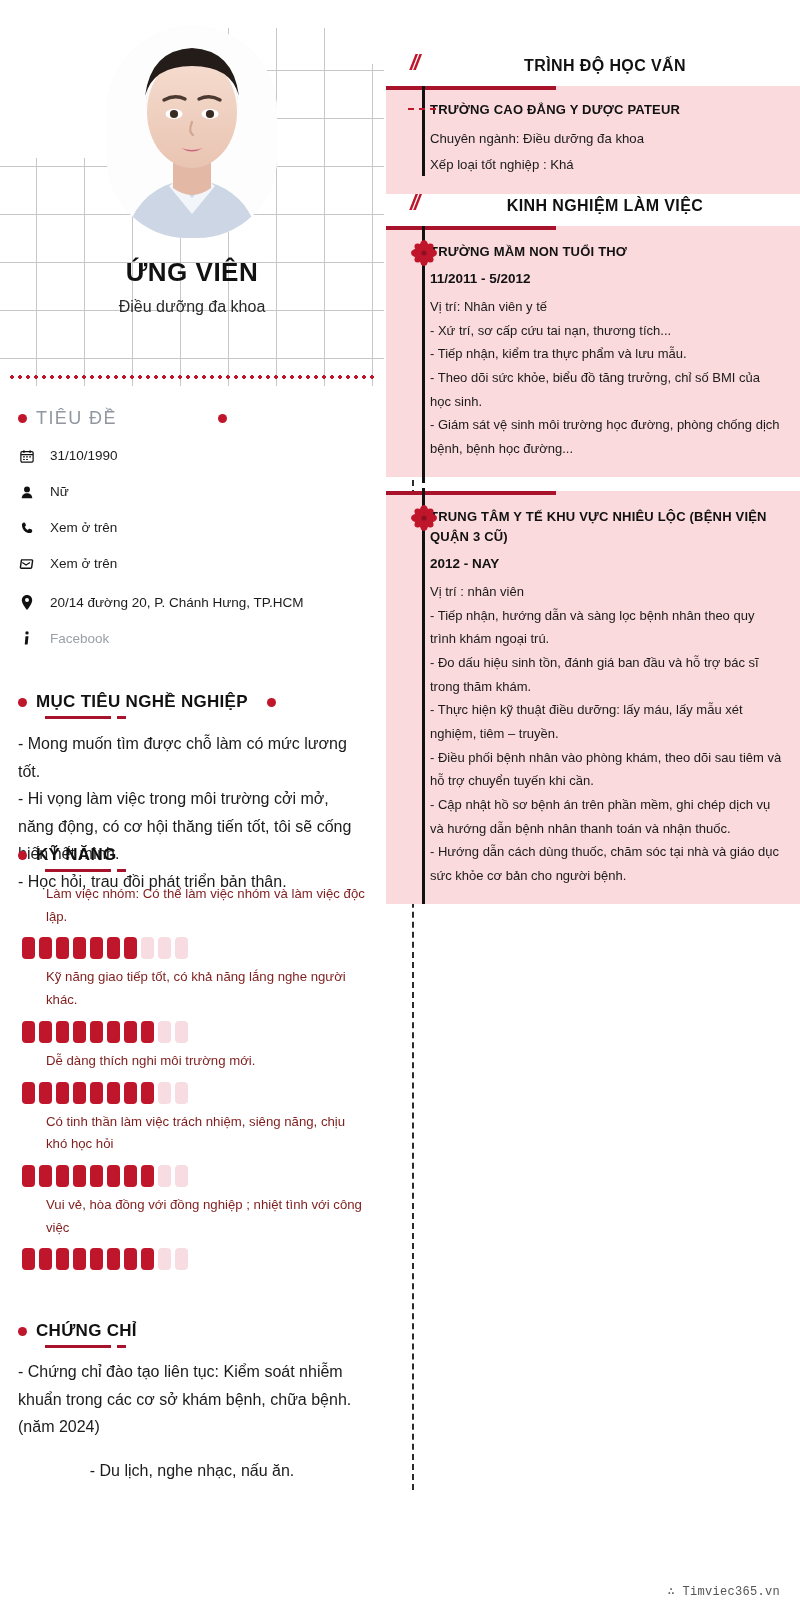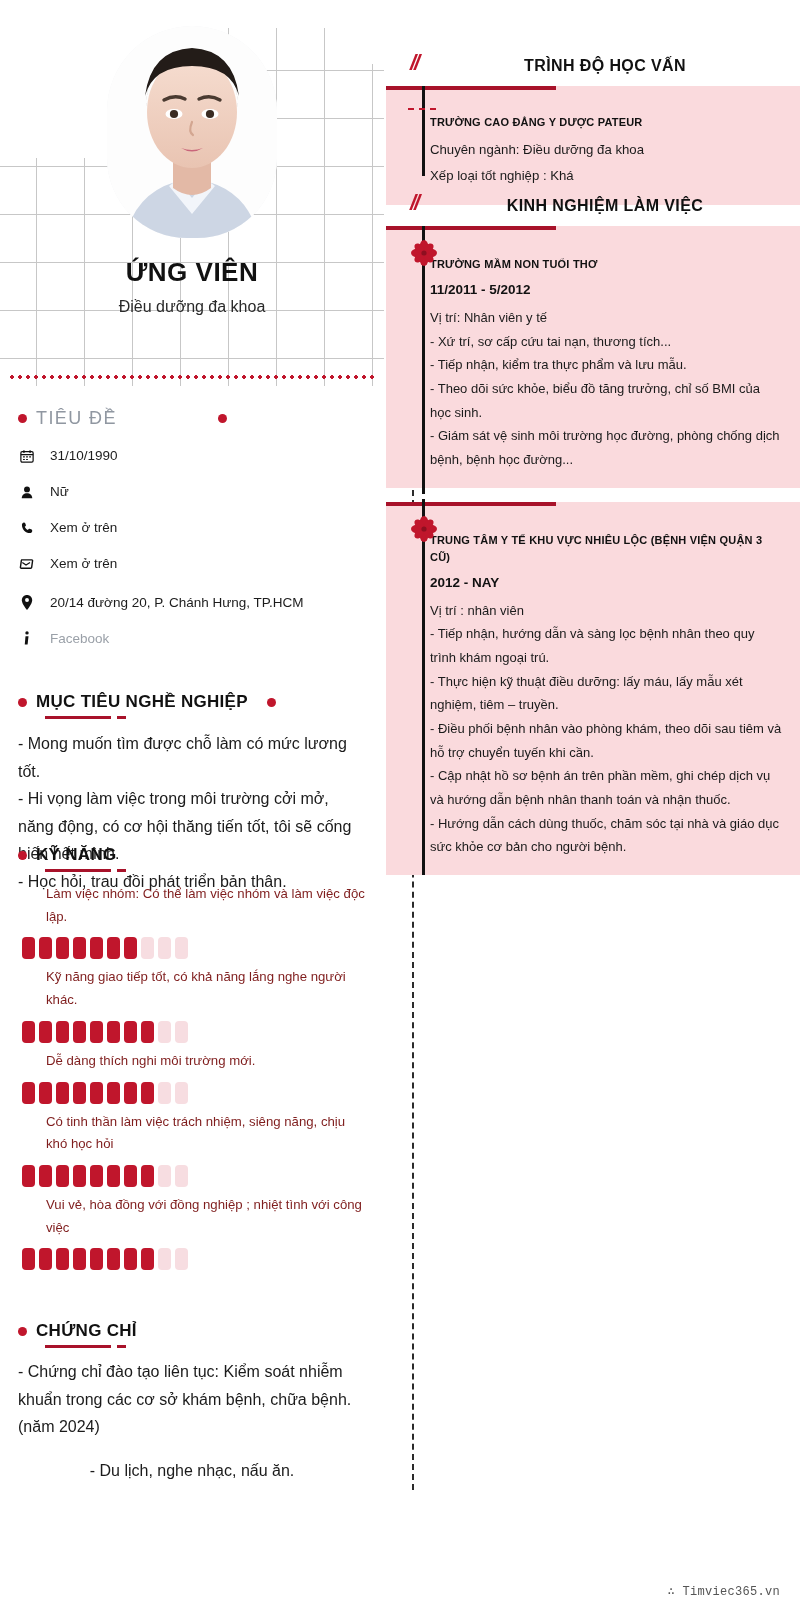--- a/index.html
+++ b/index.html
@@ -127,21 +127,21 @@
   .tl-line.dashedtop{
     background:repeating-linear-gradient(to bottom,#111 0 6px,transparent 6px 11px);
   }
   .flower{
     position:absolute;left:25px;top:14px;width:26px;height:26px;
   }
   .tick{
     position:absolute;left:22px;top:22px;width:28px;height:0;border-top:2px dashed #c0162c;
   }
   .org{
-    font-size:11px;font-weight:700;color:#111;letter-spacing:.2px;line-height:1.55;margin-top:14px;
+    font-size:13px;font-weight:700;color:#111;letter-spacing:.2px;line-height:1.55;
   }
   .period{
     font-size:13.5px;font-weight:700;color:#111;margin-top:9px;
   }
   .rbody{font-size:13px;color:#1b1b1b;line-height:1.82;margin-top:9px;}
   .rbody p{margin:0;}
   .edu-body{font-size:13.2px;color:#1b1b1b;line-height:1.95;margin-top:6px;}
 
   .footer{
     position:absolute;right:20px;bottom:22px;
@@ -452,20 +452,21 @@
               <ellipse cx="8.2" cy="17.8" rx="5.6" ry="3.8" transform="rotate(-45 8.2 17.8)"></ellipse>
             </g>
             <circle cx="13" cy="13" r="2.6" fill="#8e0f20"></circle>
           </svg>
         </span>
         <div class="org">TRUNG TÂM Y TẾ KHU VỰC NHIÊU LỘC (BỆNH VIỆN QUẬN 3 CŨ)</div>
         <div class="period">2012 - NAY</div>
         <div class="rbody">
           <p>Vị trí : nhân viên</p>
           <p>- Tiếp nhận, hướng dẫn và sàng lọc bệnh nhân theo quy trình khám ngoại trú.</p>
+          <p>- Đo dấu hiệu sinh tồn, đánh giá ban đầu và hỗ trợ bác sĩ trong thăm khám.</p>
           <p>- Thực hiện kỹ thuật điều dưỡng: lấy máu, lấy mẫu xét nghiệm, tiêm – truyền.</p>
           <p>- Điều phối bệnh nhân vào phòng khám, theo dõi sau tiêm và hỗ trợ chuyển tuyến khi cần.</p>
           <p>- Cập nhật hồ sơ bệnh án trên phần mềm, ghi chép dịch vụ và hướng dẫn bệnh nhân thanh toán và nhận thuốc.</p>
           <p>- Hướng dẫn cách dùng thuốc, chăm sóc tại nhà và giáo dục sức khỏe cơ bản cho người bệnh.</p>
         </div>
       </div>
     </div>
   </div>
 
   <div class="footer">∴ Timviec365.vn</div>

